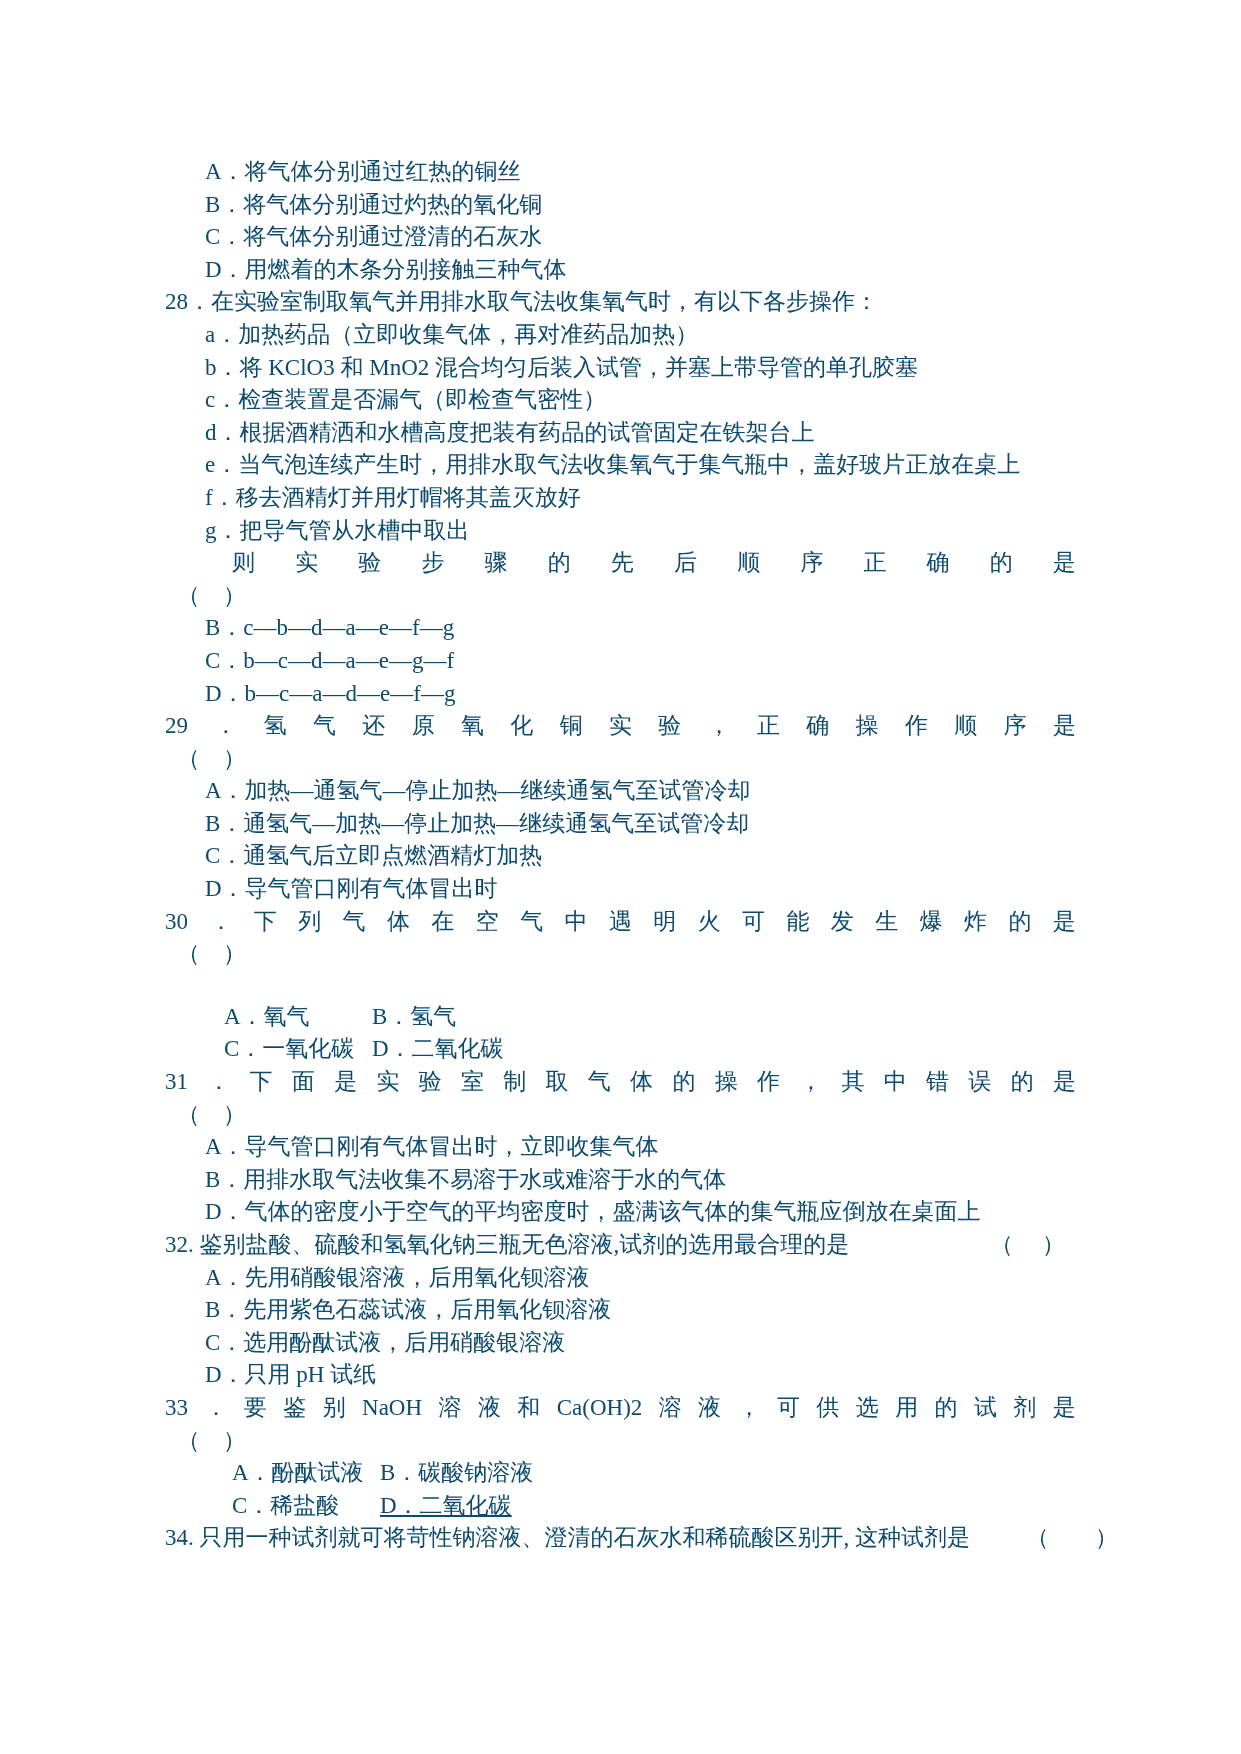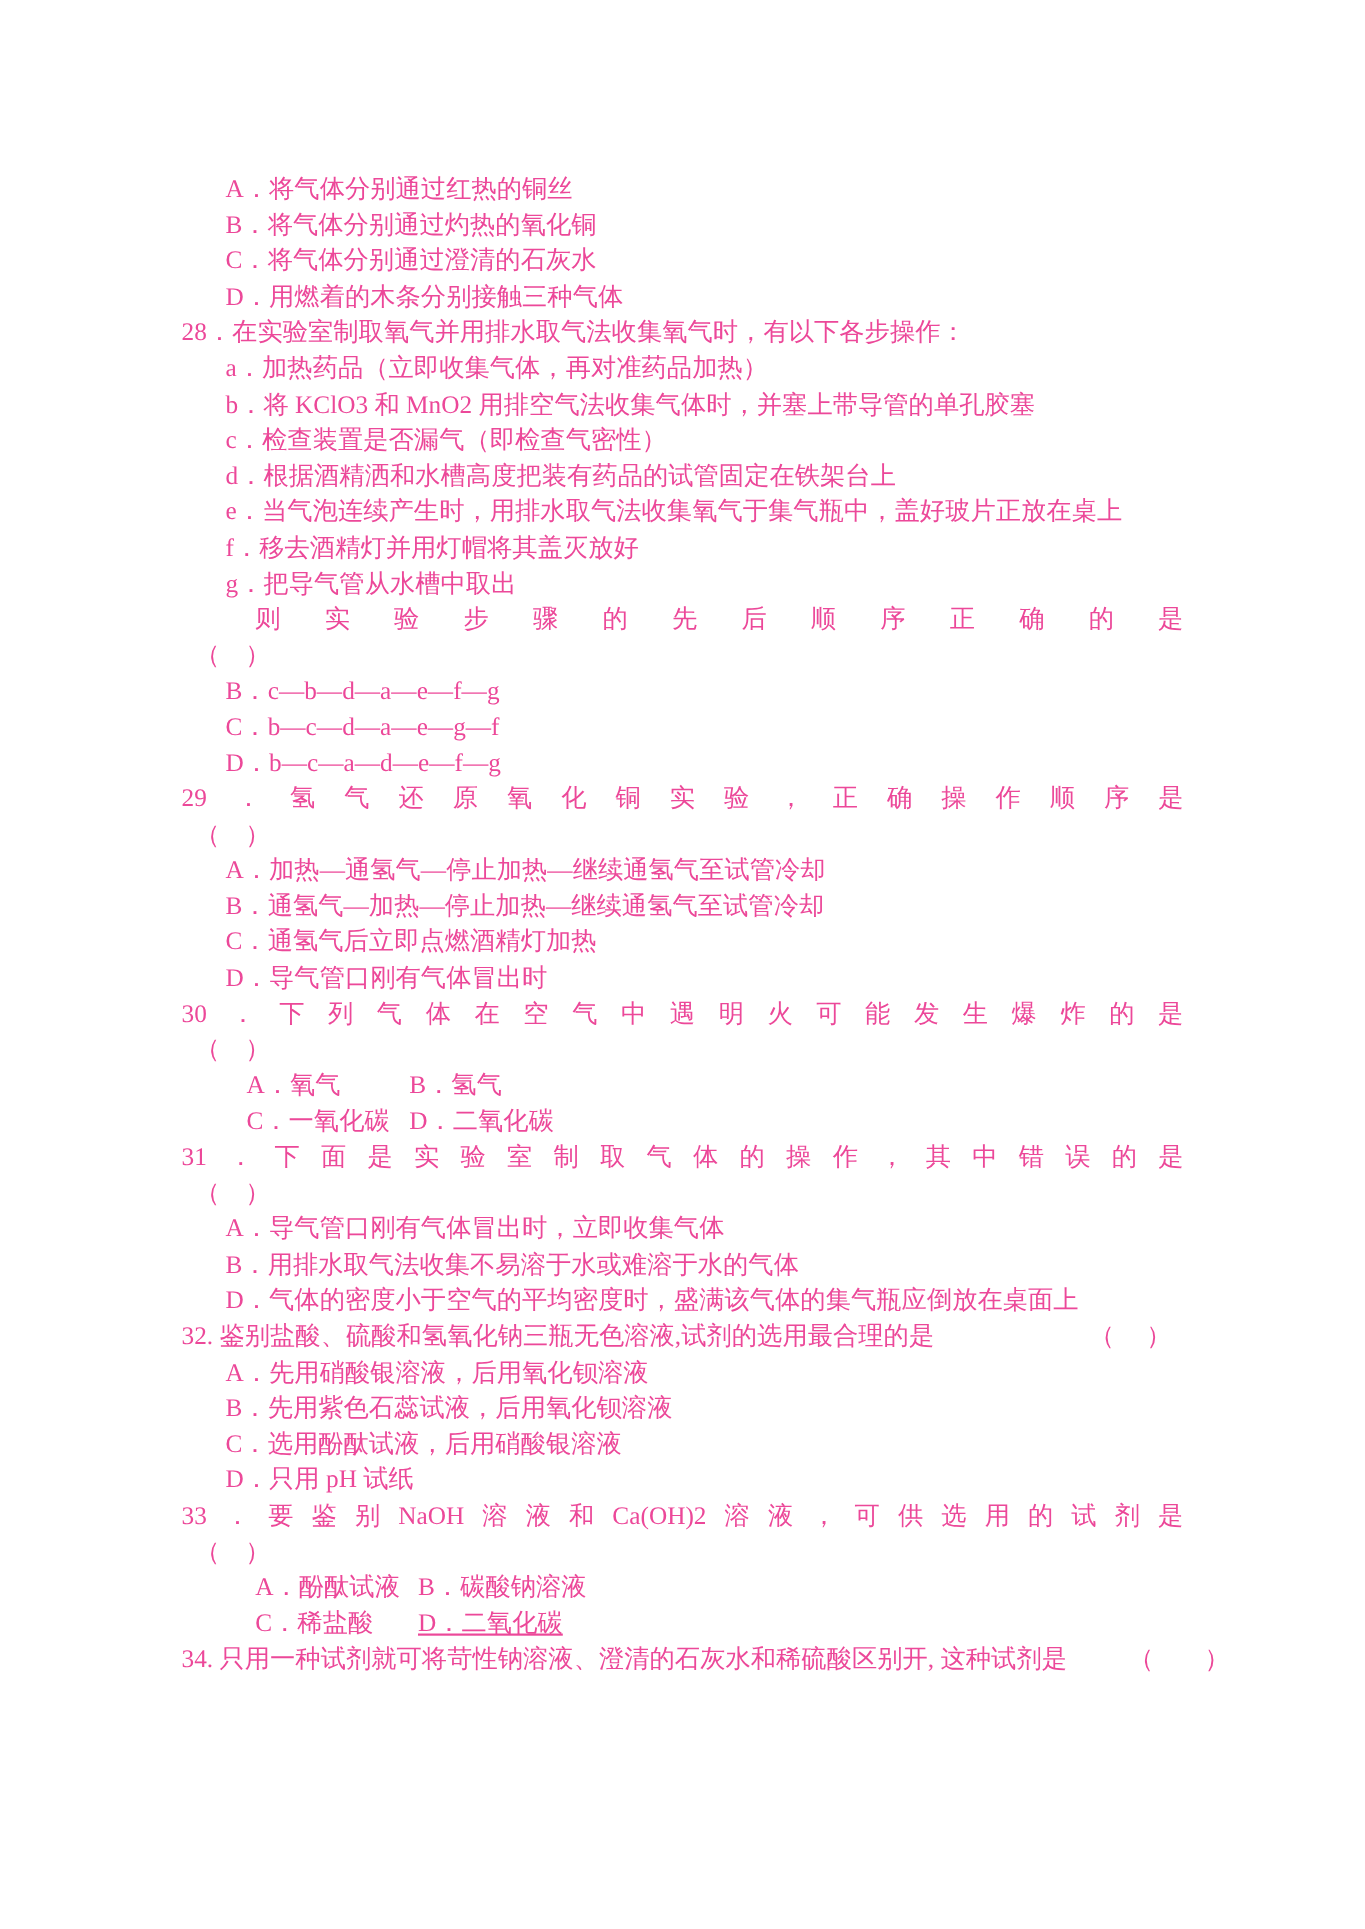--- a/index.html
+++ b/index.html
@@ -1,21 +1,21 @@
 <!DOCTYPE html>
 <html><head>
 <meta charset="utf-8">
 <style>
   html, body { margin: 0; padding: 0; background: #ffffff; }
   .page {
     position: relative;
     width: 1241px;
     height: 1754px;
     background: #ffffff;
-    color: #ec4899;
+    color: #0c4a6e;
     font-family: "Liberation Serif", "DejaVu Serif", serif;
     font-size: 23px;
     overflow: hidden;
   }
   .content { padding: 156px 165px 0 165px; }
   .line {
     height: 32.6px;
     line-height: 32.6px;
     white-space: pre;
   }
@@ -29,40 +29,40 @@
 <body>
 
 <div class="page">
   <div class="content">
       <div class="line option">A．将气体分别通过红热的铜丝</div>
       <div class="line option">B．将气体分别通过灼热的氧化铜</div>
       <div class="line option">C．将气体分别通过澄清的石灰水</div>
       <div class="line option">D．用燃着的木条分别接触三种气体</div>
       <div class="line question">28．在实验室制取氧气并用排水取气法收集氧气时，有以下各步操作：</div>
       <div class="line subitem">a．加热药品（立即收集气体，再对准药品加热）</div>
-      <div class="line subitem">b．将 KClO3 和 MnO2 用排空气法收集气体时，并塞上带导管的单孔胶塞</div>
+      <div class="line subitem">b．将 KClO3 和 MnO2 混合均匀后装入试管，并塞上带导管的单孔胶塞</div>
       <div class="line subitem">c．检查装置是否漏气（即检查气密性）</div>
       <div class="line subitem">d．根据酒精洒和水槽高度把装有药品的试管固定在铁架台上</div>
       <div class="line subitem">e．当气泡连续产生时，用排水取气法收集氧气于集气瓶中，盖好玻片正放在桌上</div>
       <div class="line subitem">f．移去酒精灯并用灯帽将其盖灭放好</div>
       <div class="line subitem">g．把导气管从水槽中取出</div>
       <div class="line justified" style="padding-left: 67px;"><span class="tok">则</span><span class="tok">实</span><span class="tok">验</span><span class="tok">步</span><span class="tok">骤</span><span class="tok">的</span><span class="tok">先</span><span class="tok">后</span><span class="tok">顺</span><span class="tok">序</span><span class="tok">正</span><span class="tok">确</span><span class="tok">的</span><span class="tok">是</span></div>
       <div class="line bracket" style="padding-left: 12px;">（    ）</div>
       <div class="line option">B．c—b—d—a—e—f—g</div>
       <div class="line option">C．b—c—d—a—e—g—f</div>
       <div class="line option">D．b—c—a—d—e—f—g</div>
       <div class="line justified"><span class="tok">29</span><span class="tok">．</span><span class="tok">氢</span><span class="tok">气</span><span class="tok">还</span><span class="tok">原</span><span class="tok">氧</span><span class="tok">化</span><span class="tok">铜</span><span class="tok">实</span><span class="tok">验</span><span class="tok">，</span><span class="tok">正</span><span class="tok">确</span><span class="tok">操</span><span class="tok">作</span><span class="tok">顺</span><span class="tok">序</span><span class="tok">是</span></div>
       <div class="line bracket" style="padding-left: 12px;">（    ）</div>
       <div class="line option">A．加热—通氢气—停止加热—继续通氢气至试管冷却</div>
       <div class="line option">B．通氢气—加热—停止加热—继续通氢气至试管冷却</div>
       <div class="line option">C．通氢气后立即点燃酒精灯加热</div>
       <div class="line option">D．导气管口刚有气体冒出时</div>
       <div class="line justified"><span class="tok">30</span><span class="tok">．</span><span class="tok">下</span><span class="tok">列</span><span class="tok">气</span><span class="tok">体</span><span class="tok">在</span><span class="tok">空</span><span class="tok">气</span><span class="tok">中</span><span class="tok">遇</span><span class="tok">明</span><span class="tok">火</span><span class="tok">可</span><span class="tok">能</span><span class="tok">发</span><span class="tok">生</span><span class="tok">爆</span><span class="tok">炸</span><span class="tok">的</span><span class="tok">是</span></div>
       <div class="line bracket" style="padding-left: 12px;">（    ）</div>
-      <div class="line pair" style="padding-left: 59px;"><span class="col-a">A．氧气</span><span>B．氢气</span></div>
+      <div class="line pair" style="padding-left: 59px; margin-top: 30px;"><span class="col-a">A．氧气</span><span>B．氢气</span></div>
       <div class="line pair" style="padding-left: 59px;"><span class="col-a">C．一氧化碳</span><span>D．二氧化碳</span></div>
       <div class="line justified"><span class="tok">31</span><span class="tok">．</span><span class="tok">下</span><span class="tok">面</span><span class="tok">是</span><span class="tok">实</span><span class="tok">验</span><span class="tok">室</span><span class="tok">制</span><span class="tok">取</span><span class="tok">气</span><span class="tok">体</span><span class="tok">的</span><span class="tok">操</span><span class="tok">作</span><span class="tok">，</span><span class="tok">其</span><span class="tok">中</span><span class="tok">错</span><span class="tok">误</span><span class="tok">的</span><span class="tok">是</span></div>
       <div class="line bracket" style="padding-left: 12px;">（    ）</div>
       <div class="line option">A．导气管口刚有气体冒出时，立即收集气体</div>
       <div class="line option">B．用排水取气法收集不易溶于水或难溶于水的气体</div>
       <div class="line option">D．气体的密度小于空气的平均密度时，盛满该气体的集气瓶应倒放在桌面上</div>
       <div class="line qbracket"><span>32. 鉴别盐酸、硫酸和氢氧化钠三瓶无色溶液,试剂的选用最合理的是</span><span style="margin-right: 11px;">（     ）</span></div>
       <div class="line option">A．先用硝酸银溶液，后用氧化钡溶液</div>
       <div class="line option">B．先用紫色石蕊试液，后用氧化钡溶液</div>
       <div class="line option">C．选用酚酞试液，后用硝酸银溶液</div>

